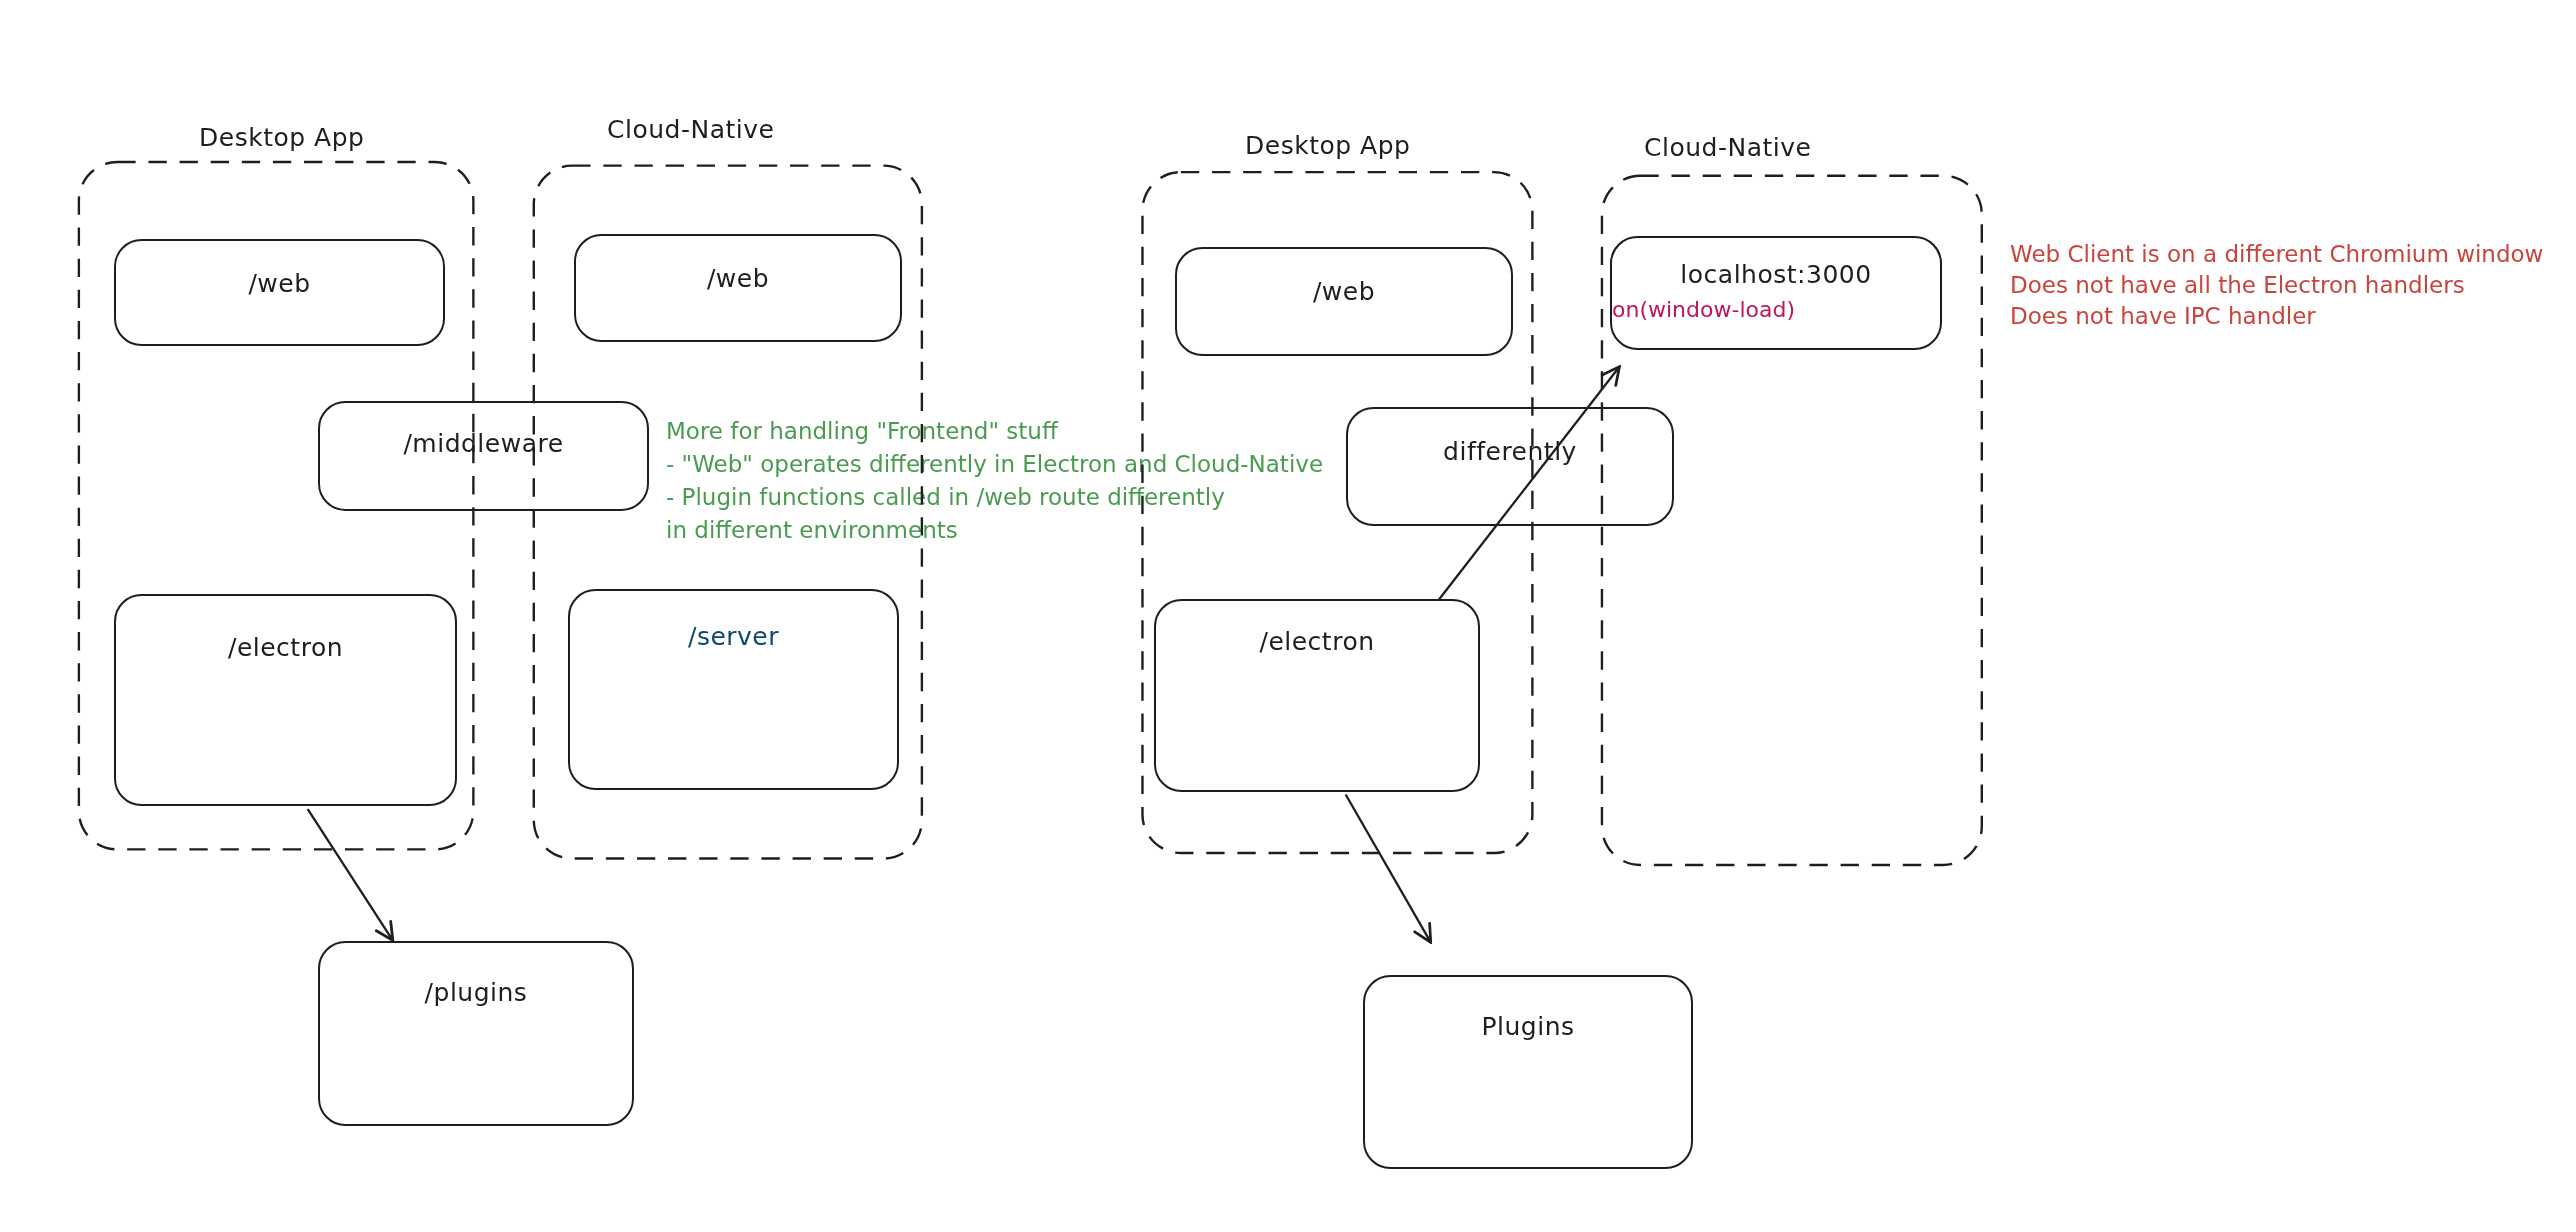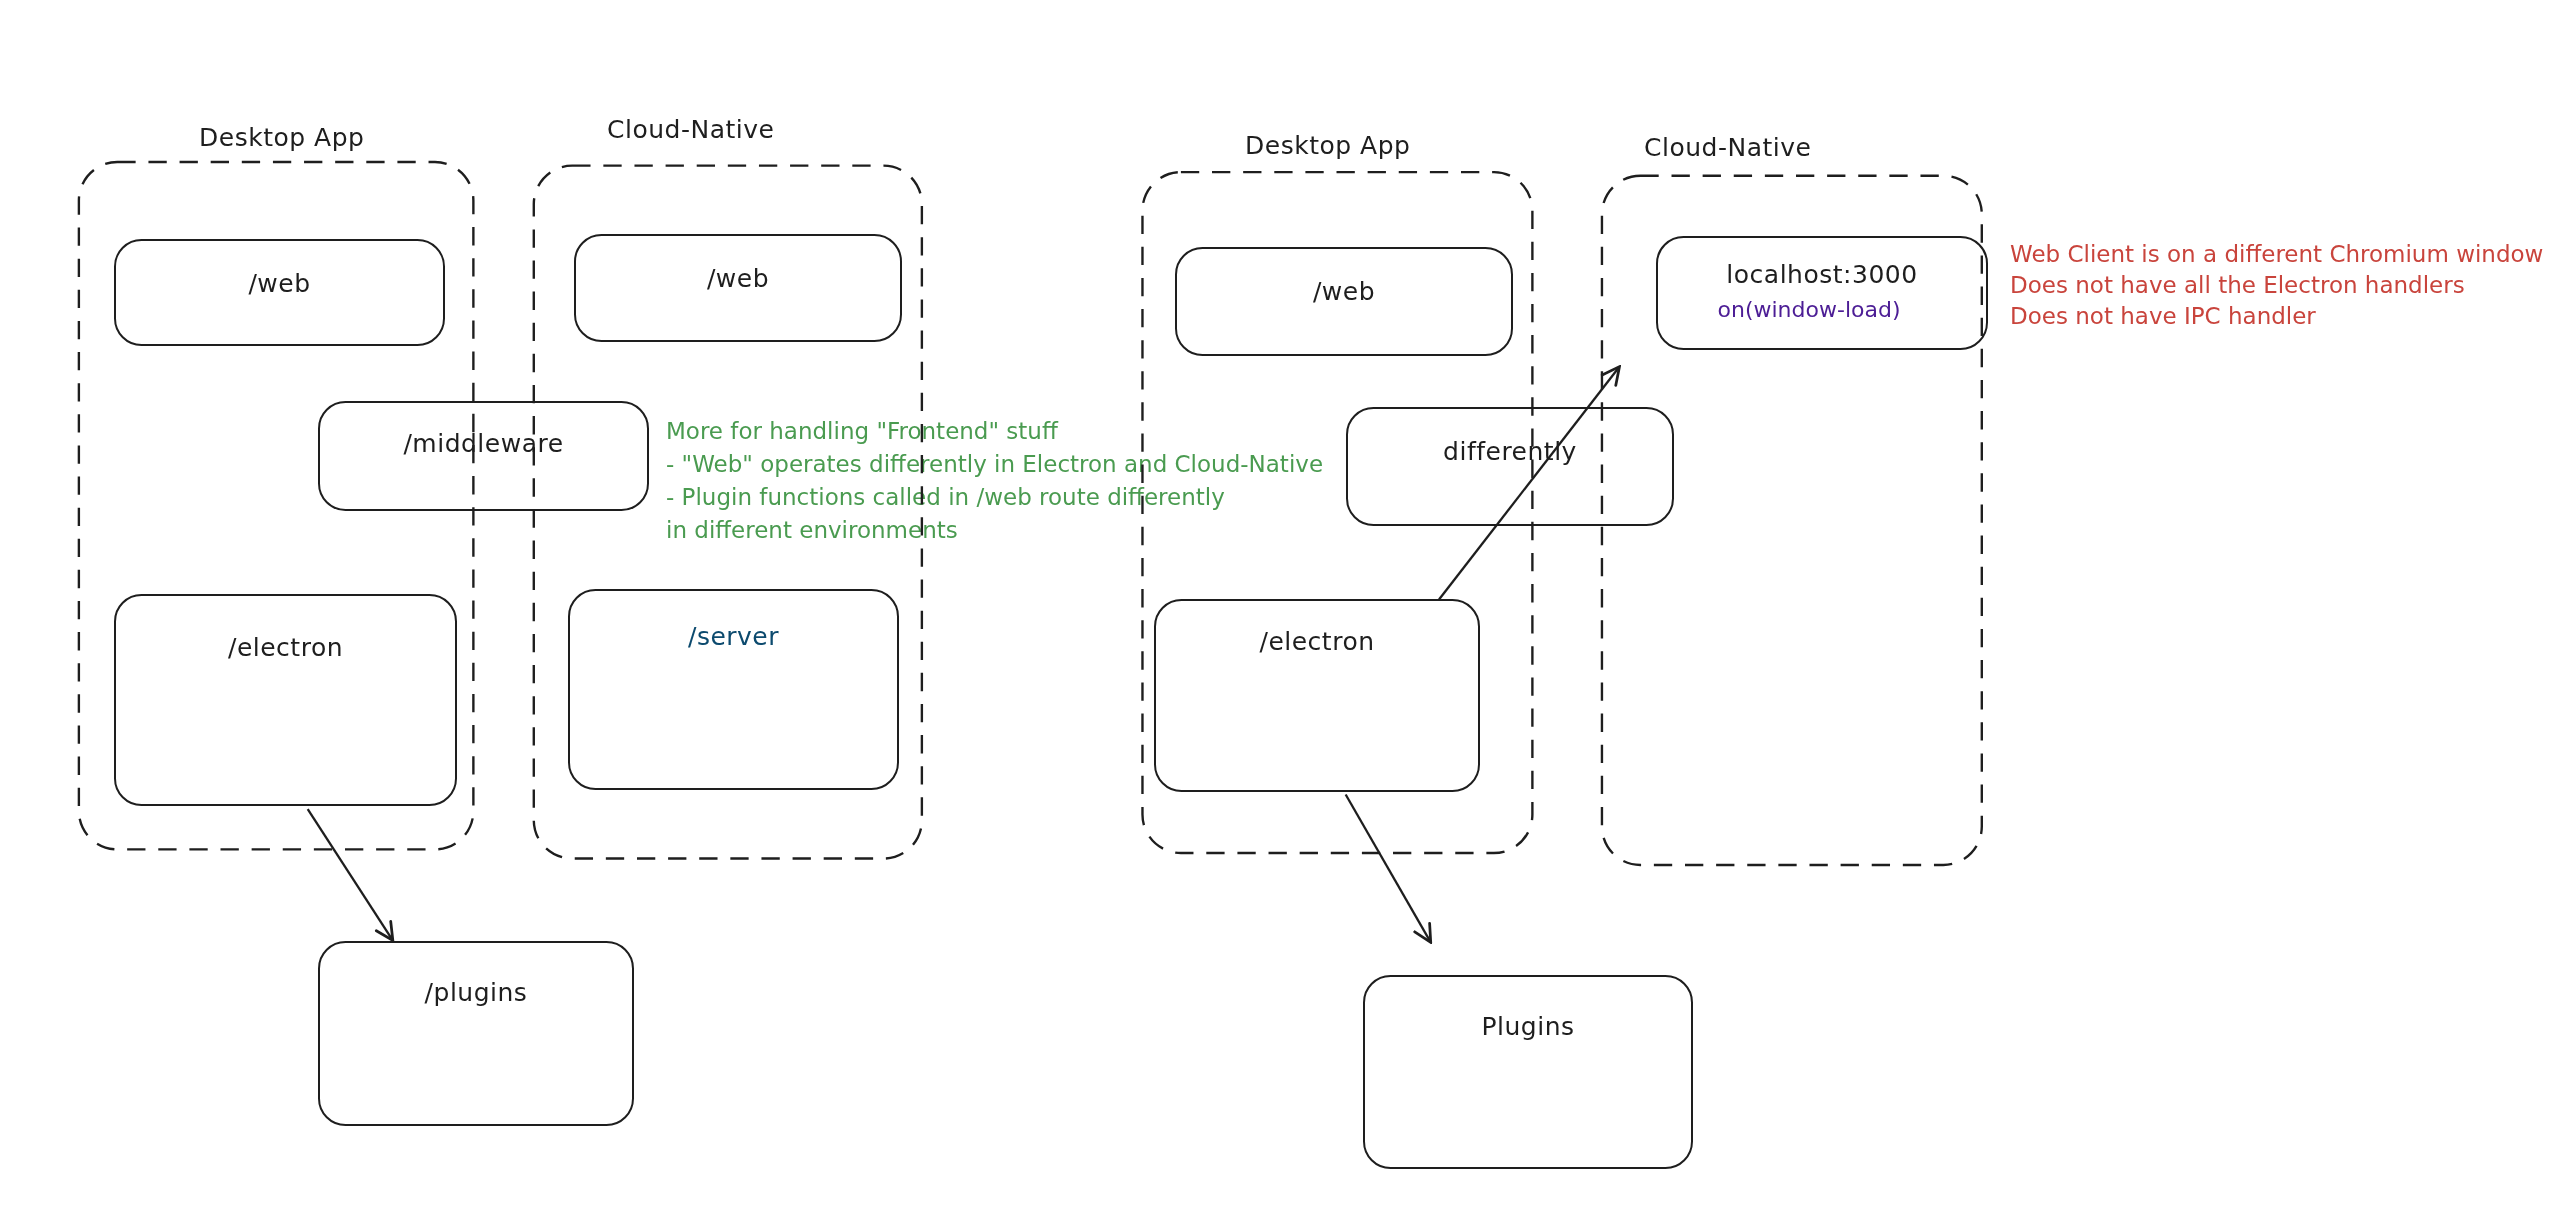--- a/index.html
+++ b/index.html
@@ -13,21 +13,21 @@
     position:absolute;border:2.3px solid #1e1e1e;border-radius:27.5px;
     background:transparent;text-align:center;box-sizing:border-box;
   }
   .box .lbl{display:block;font-size:25px;letter-spacing:0.5px;}
   .red-text{color:#0c4a6e;}
   .note{position:absolute;font-size:23px;white-space:nowrap;}
   .note .line{display:block;}
   .note.green{color:#4a9b50;line-height:33px;}
   .note.red{color:#c9443c;line-height:31px;}
   .localhost-title{display:block;font-size:25px;padding-top:22px;letter-spacing:0.5px;}
-  .localhost-event{display:block;font-size:22px;margin-top:8.2px;text-align:center;padding-right:26px;color:#4c1d95;}
+  .localhost-event{display:block;font-size:22px;margin-top:8.2px;text-align:left;padding-right:26px;color:#be185d;}
   svg.overlay{position:absolute;left:0;top:0;z-index:5;pointer-events:none;}
 </style>
 </head>
 <body>
 
 <div class="canvas">
 
   <div class="group-label" style="left:199px;top:123px;">Desktop App</div>
   <div class="group-label" style="left:607px;top:115px;">Cloud-Native</div>
 
@@ -62,21 +62,21 @@
     <span class="line">in different environments</span>
   </div>
 
   <div class="group-label" style="left:1245px;top:131px;">Desktop App</div>
   <div class="group-label" style="left:1644px;top:133px;">Cloud-Native</div>
 
   <div class="box" style="left:1175px;top:247px;width:338px;height:109px;padding-top:27.5px;">
     <span class="lbl">/web</span>
   </div>
 
-  <div class="box" style="left:1656px;top:236px;width:332px;height:114px;">
+  <div class="box" style="left:1610px;top:236px;width:332px;height:114px;">
     <span class="localhost-title">localhost:3000</span>
     <span class="localhost-event">on(window-load)</span>
   </div>
 
   <div class="box" style="left:1346px;top:407px;width:328px;height:119px;padding-top:27.5px;">
     <span class="lbl">differently</span>
   </div>
 
   <div class="box" style="left:1154px;top:599px;width:326px;height:193px;padding-top:26px;">
     <span class="lbl">/electron</span>

